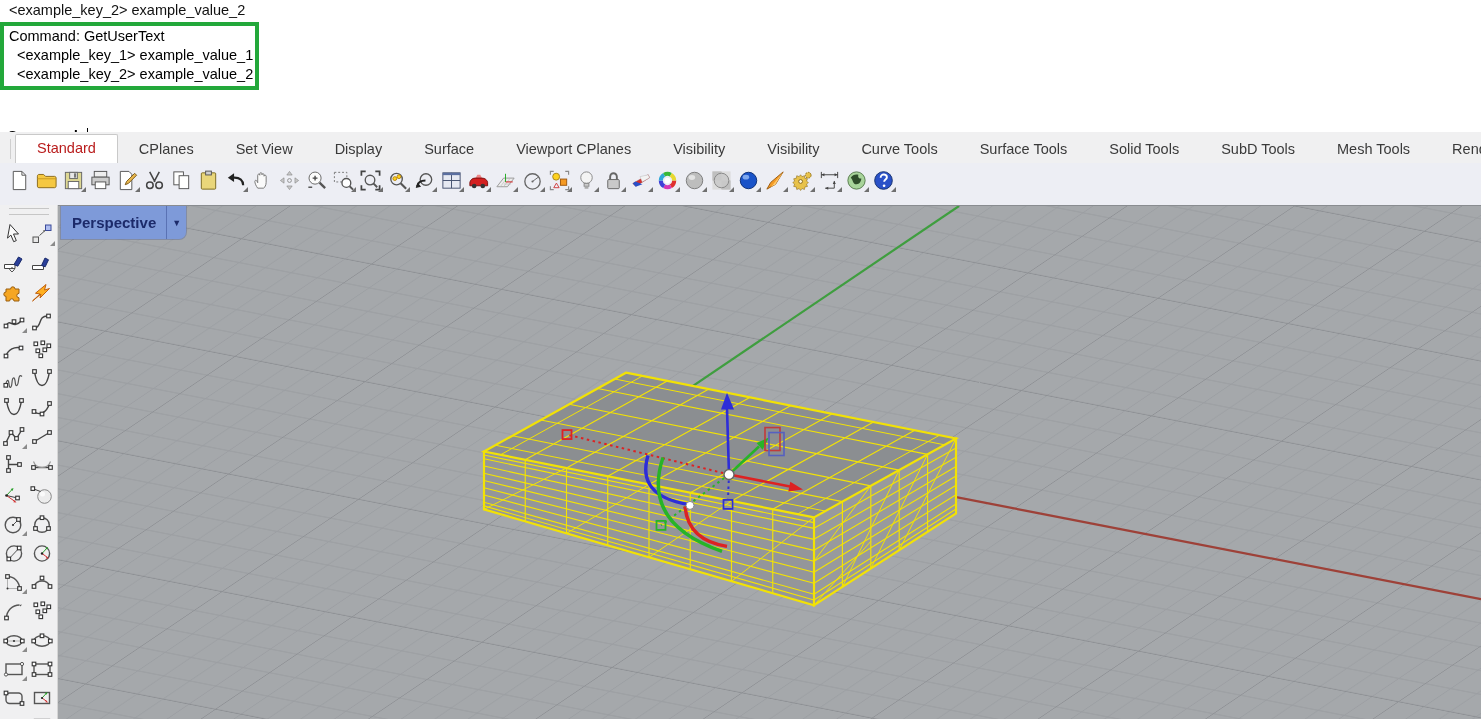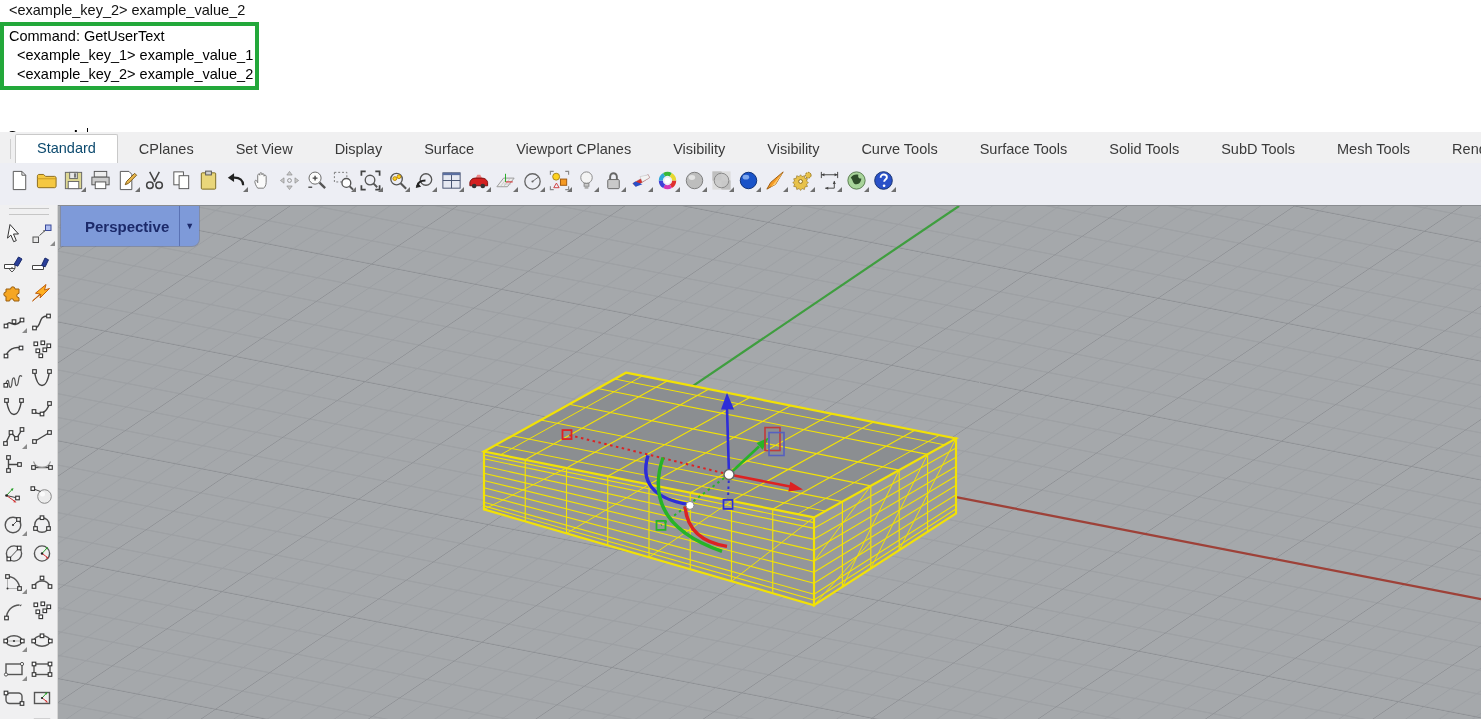--- a/index.html
+++ b/index.html
@@ -16,21 +16,21 @@
               border-bottom:2px solid #14532d;padding-left:7px;display:flex;align-items:center}
   .prompt-label{font-size:14.5px;font-weight:bold;color:#000}
   .caret{display:inline-block;width:1.5px;height:15px;background:#000;margin-left:4px}
 
   
   .tabsrow{position:absolute;left:0;top:132px;right:0;height:31px;background:var(--panel_bg);
            border-bottom:1px solid #dcdcdc;display:flex;align-items:flex-end;padding-left:10px}
   .tabgrip{width:3px;height:20px;border-left:1px solid #cfcfcf;margin:0 4px 4px 0}
   .tab{padding:5px 21px 6px 21px;font-size:14.5px;color:var(--tab_text);white-space:nowrap;cursor:default}
   .tab.active{background:var(--tab_active_bg);border:1px solid #c9c9c9;border-bottom:none;
-              border-radius:2px 2px 0 0;padding-bottom:7px;color:#0c4a6e}
+              border-radius:2px 2px 0 0;padding-bottom:7px;color:#b91c1c}
 
   
   .toolbar{position:absolute;left:0;top:163px;right:0;height:42px;background:var(--toolbar_bg);
            display:flex;align-items:flex-start;padding:3px 0 0 6px}
   .tbtn{position:relative;width:27px;height:28px;display:flex;align-items:center;justify-content:center;flex:0 0 auto}
   .tbtn svg{width:23px;height:23px}
   .tbtn.dd::after{content:"";position:absolute;right:1px;bottom:2px;width:0;height:0;
                   border-left:5px solid transparent;border-bottom:5px solid #6f6f6f}
 
   
@@ -39,22 +39,22 @@
   .grip{width:40px;height:5px;border-top:1px solid #c6c6c6;border-bottom:1px solid #c6c6c6;margin:3px auto 6px auto}
   .tools{display:grid;grid-template-columns:27px 27px;justify-content:center;column-gap:1px;row-gap:3px}
   .sbtn{position:relative;width:26px;height:26px;display:flex;align-items:center;justify-content:center}
   .sbtn svg{width:24px;height:24px}
   .sbtn.dd::after{content:"";position:absolute;right:0;bottom:1px;width:0;height:0;
                   border-left:5px solid transparent;border-bottom:5px solid #8a8a8a}
 
   .viewport{flex:1;position:relative;background:var(--vp_bg);border-top:1px solid #898c90;overflow:hidden}
   .scene{position:absolute;left:0;top:0;width:100%;height:100%}
 
-  .persp-tab{position:absolute;left:3px;top:0;height:40px;display:flex;align-items:center;
-             background:var(--persp_bg);border-radius:0 0 7px 0;padding-left:24px;
+  .persp-tab{position:absolute;left:3px;top:0;height:33px;display:flex;align-items:center;
+             background:var(--persp_bg);border-radius:0 0 7px 0;padding-left:11px;
              box-shadow:0 0 0 1px rgba(70,90,150,.35)}
   .persp-tab .vp-title{font-size:15px;font-weight:bold;color:var(--persp_text);padding-right:10px}
   .persp-arrow{width:19px;align-self:stretch;display:flex;align-items:center;justify-content:center;
                border-left:1px solid #5a72b4;font-size:9px;color:var(--persp_text);border-radius:0 0 7px 0}
 
   
   .gmin{stroke:var(--grid_minor);stroke-width:.04;fill:none}
   .gmaj{stroke:var(--grid_major);stroke-width:.07;fill:none}
   .vpbg{fill:var(--vp_bg)}
   .ax-g{stroke:var(--axis_green);stroke-width:2.2}

